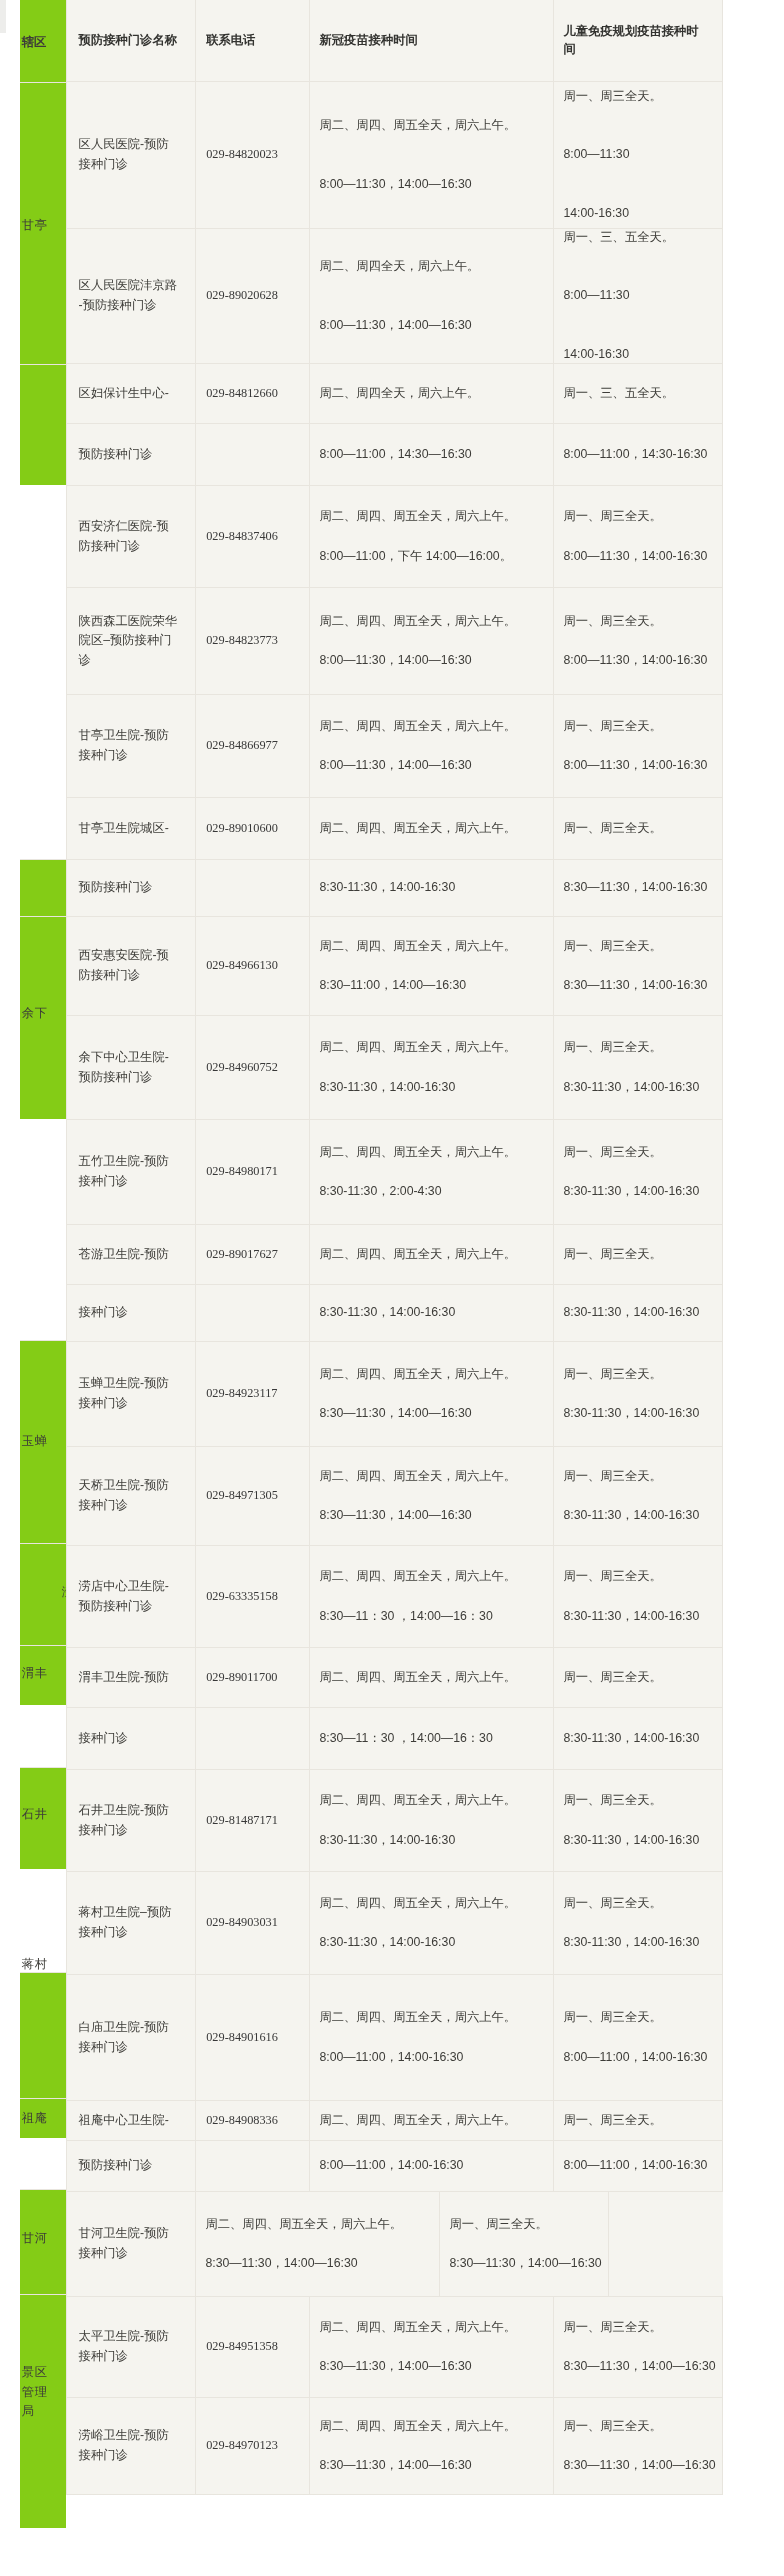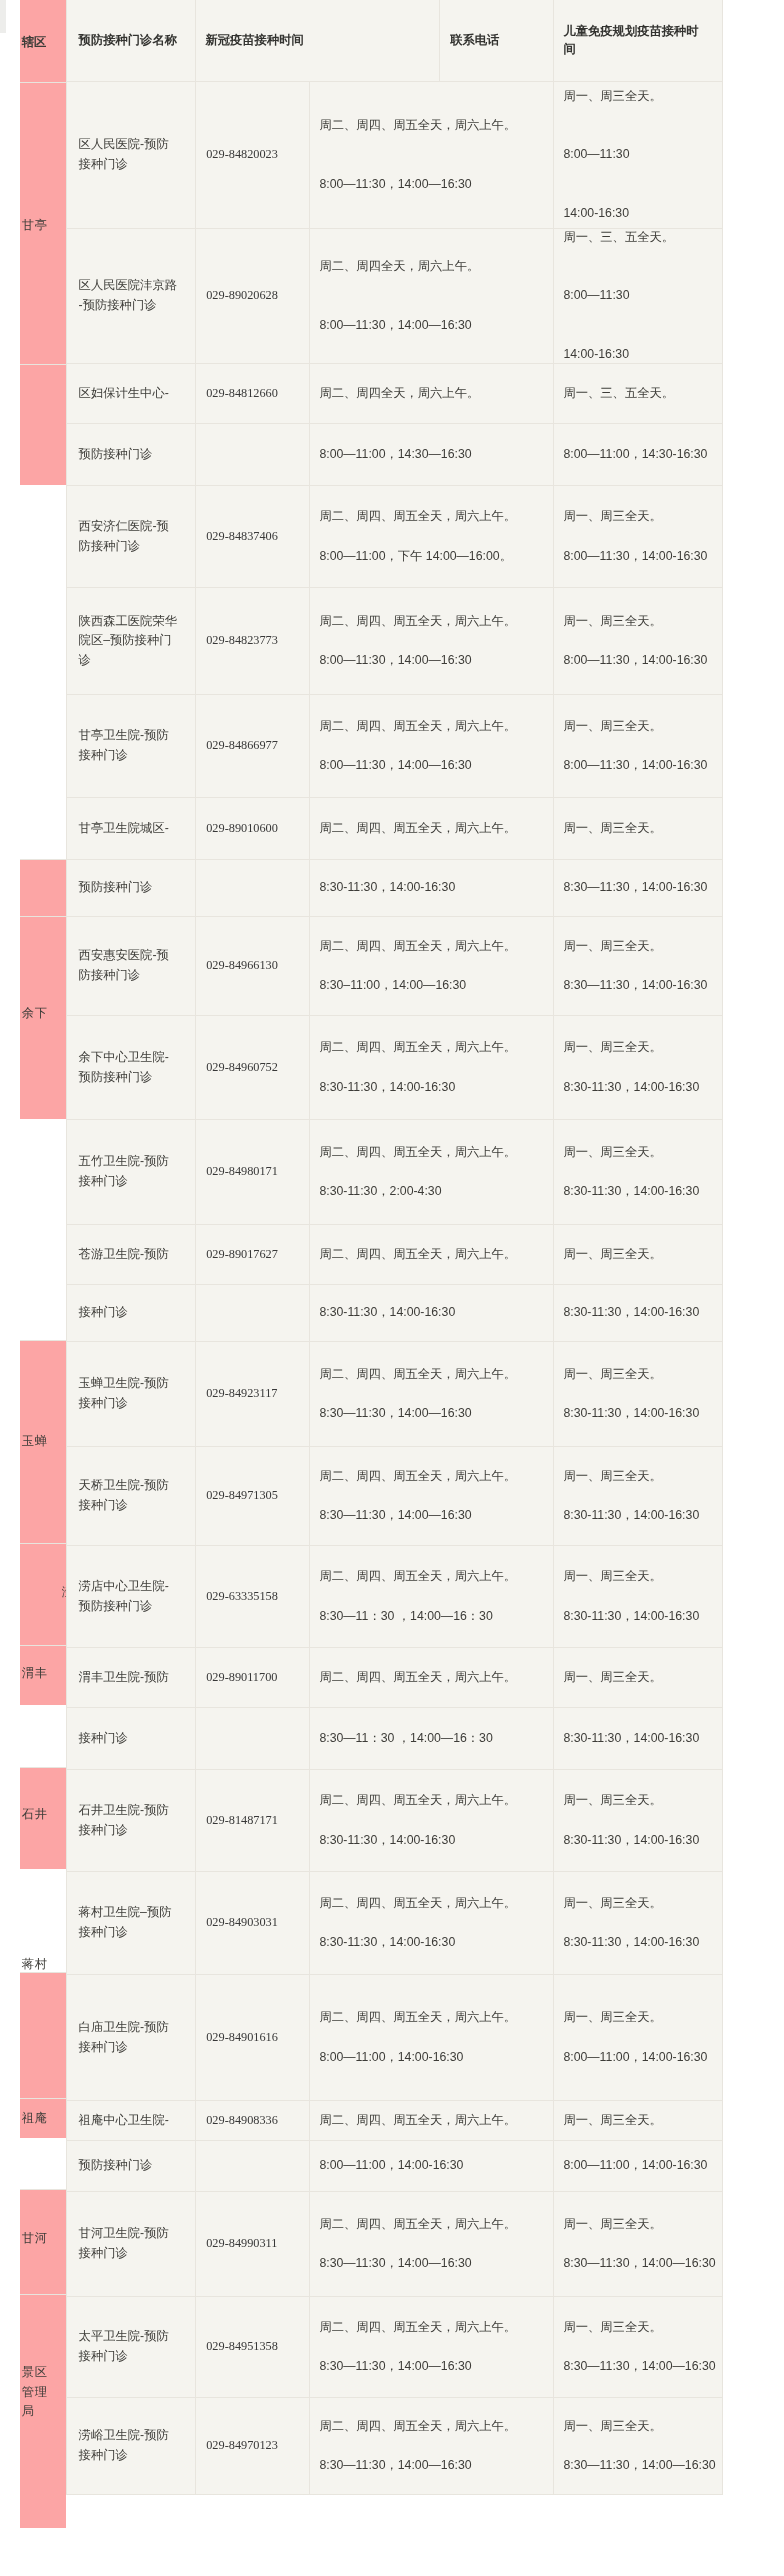--- a/index.html
+++ b/index.html
@@ -2,21 +2,21 @@
 <html style="font-size:11.6px"><head>
 <meta charset="utf-8">
 <style>
   html,body{margin:0;padding:0;background:#ffffff;}
   #screen{position:relative;width:785px;height:2576px;background:#ffffff;overflow:hidden;
           font-family:"Liberation Sans",sans-serif;color:#3d3c38;}
   #edge-artifact{position:absolute;left:0;top:0;width:5.8px;height:33px;background:#ededeb;}
   
   #district-col{position:absolute;left:19.6px;top:0;width:46px;}
   .seg{position:relative;box-sizing:border-box;width:46px;}
-  .seg.beige{background:#fca5a5;}
+  .seg.beige{background:#84cc16;}
   .seg.white{background:transparent;}
   .seg.line{border-top:0.7px solid #e8e5de;}
   .seg .dlabel{position:absolute;left:2.2px;width:29px;font-size:12.3px;line-height:19.6px;
                letter-spacing:0.7px;color:#3d3c38;}
   .seg .dlabel.hdr{font-weight:700;letter-spacing:0;}
   
   #rows{position:absolute;left:66px;top:0;width:657px;}
   .row{display:flex;box-sizing:border-box;width:657px;background:#f5f4ef;
        border-bottom:0.7px solid #e8e5de;}
   .cell{box-sizing:border-box;display:flex;flex-direction:column;justify-content:center;
@@ -83,25 +83,25 @@
       <div class="seg beige line" style="height: 234px;">
         <span class="dlabel" style="top: 68px;">景区管理局</span>
       </div>
     </div>
 
   <div id="rows">
     <div class="row header">
       <div class="cell namec">
           <span>预防接种门诊名称</span>
         </div>
+      <div class="cell phonec" style="font-family:'Liberation Sans',sans-serif">
+          <span>联系电话</span>
+        </div>
       <div class="cell covidc">
           <span>新冠疫苗接种时间</span>
-        </div>
-      <div class="cell phonec" style="font-family:'Liberation Sans',sans-serif">
-          <span>联系电话</span>
         </div>
       <div class="cell childc">
           <span class="hwrap">儿童免疫规划疫苗接种时间</span>
         </div>
     </div>
   <div class="row" style="height: 147px;">
         <div class="cell namec">
           <div>区人民医院-预防</div>
           <div>接种门诊</div>
         </div>
@@ -468,23 +468,20 @@
           <p>8:00—11:00，14:00-16:30</p>
         </div>
         <div class="cell childc" style="gap: 17.4px;">
           <p>8:00—11:00，14:00-16:30</p>
         </div>
       </div>
       <div class="row" style="height: 105px;">
         <div class="cell namec">
           <div>甘河卫生院-预防</div>
           <div>接种门诊</div>
-        </div>
-        <div class="cell phonec">
-          <p>029-84990311</p>
         </div>
         <div class="cell covidc" style="gap: 22px;">
           <p>周二、周四、周五全天，周六上午。</p>
           <p>8:30—11:30，14:00—16:30</p>
         </div>
         <div class="cell childc" style="gap: 22px;">
           <p>周一、周三全天。</p>
           <p>8:30—11:30，14:00—16:30</p>
         </div>
       </div>

